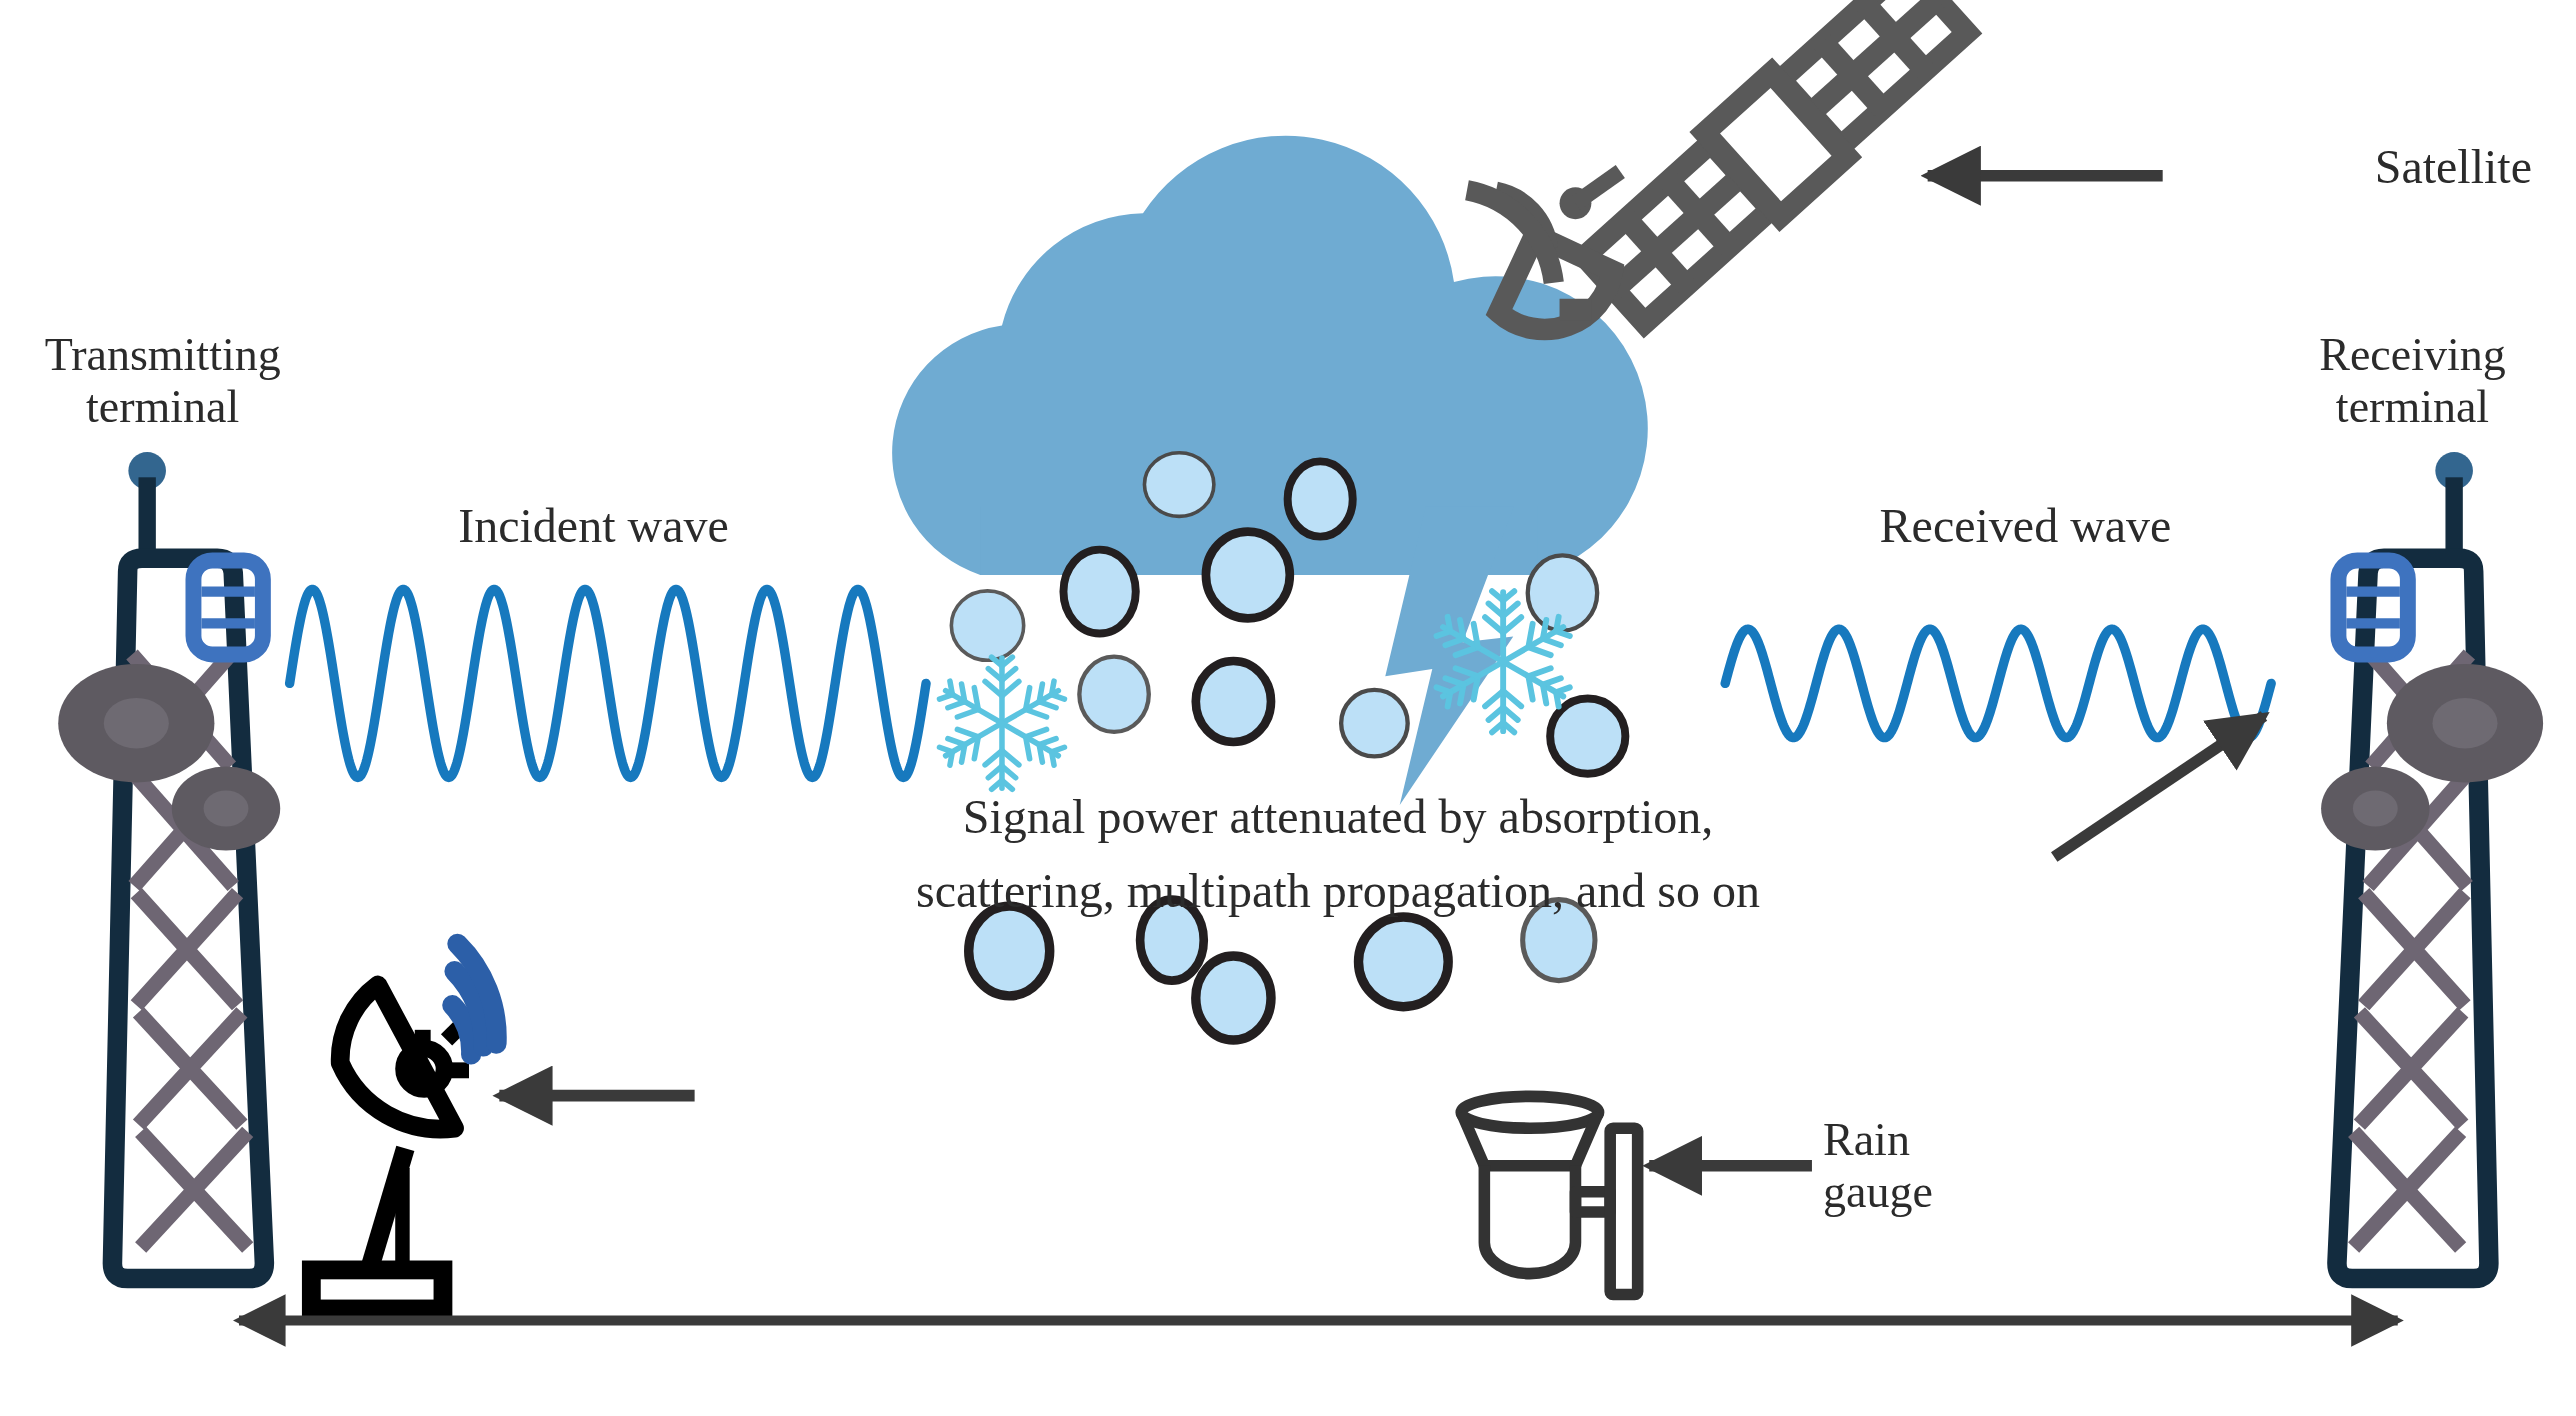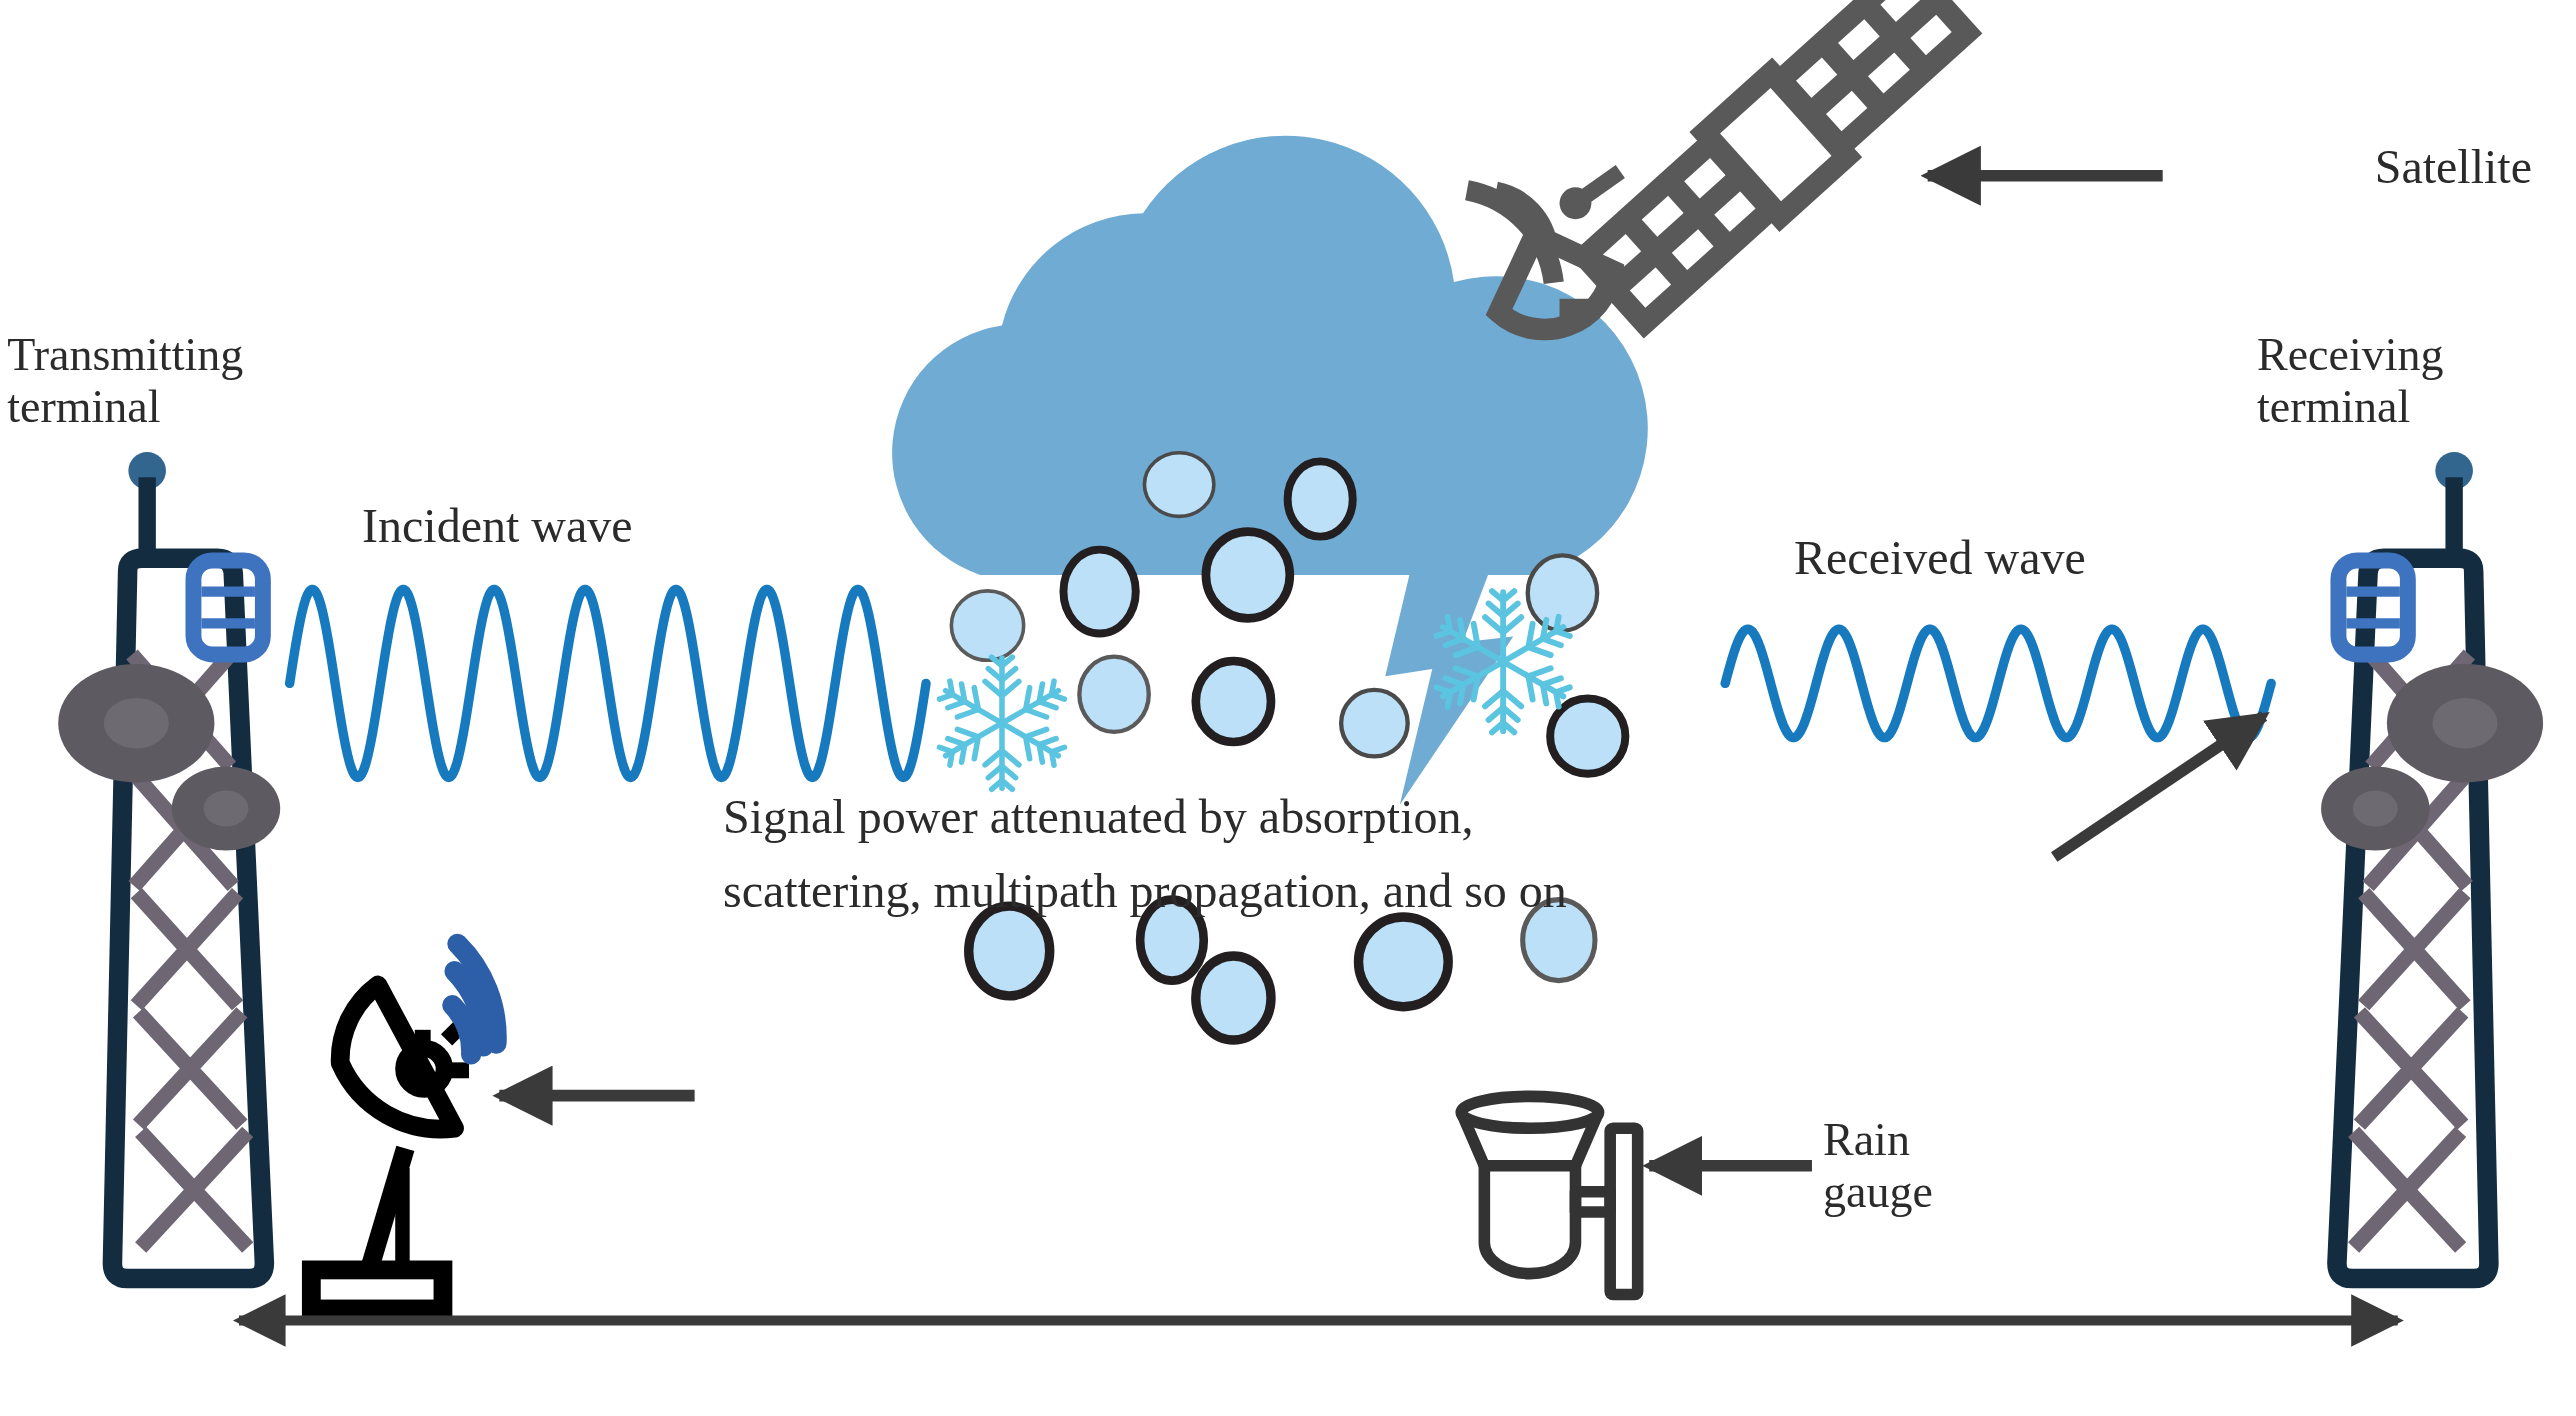--- a/index.html
+++ b/index.html
@@ -5,21 +5,21 @@
 <style>
   html,body{margin:0;padding:0;background:#ffffff;}
   body{
     font-family:"Liberation Serif","DejaVu Serif",serif;
     width:2576px;height:1416px;overflow:hidden;position:relative;
   }
   #stage{position:relative;width:2576px;height:1416px;background:#fff;}
   #stage svg.layer{position:absolute;left:0;top:0;width:2576px;height:1416px;}
   .lbl{
     position:absolute;color:#2b2b2b;font-size:46px;line-height:1.12;
-    text-align:left;white-space:pre-line;font-family:"Liberation Serif","DejaVu Serif",serif;
+    text-align:center;white-space:pre-line;font-family:"Liberation Serif","DejaVu Serif",serif;
   }
   .lbl.big{font-size:48px;}
   .lbl.center-note{font-size:48px;line-height:1.2;}
   .lbl .ital{font-style:italic;}
 </style>
 </head>
 <body>
 
 <div id="stage">
 
@@ -313,21 +313,21 @@
   </svg>
 
   <div class="lbl" style="left:7.2px;top:329px;width:311px;">Transmitting
 terminal</div>
 
   <div class="lbl" style="left:2257px;top:329px;width:311px;">Receiving
 terminal</div>
 
   <div class="lbl big" style="left:362px;top:499px;width:463px;">Incident wave</div>
 
-  <div class="lbl big" style="left:1794px;top:499px;width:463px;margin-top:32px;">Received wave</div>
+  <div class="lbl big" style="left:1794px;top:499px;width:463px;">Received wave</div>
 
   <div class="lbl big" style="left:2185px;top:140px;width:347px;text-align:right;">Satellite</div>
 
 
 
   <div class="lbl" style="left:1823px;top:1114px;width:239px;text-align:left;">Rain
 gauge</div>
 
   <div class="lbl center-note" style="left:723px;top:788px;width:1230px;">Signal power attenuated by absorption,</div>
   <div class="lbl center-note" style="left:723px;top:846px;width:1230px;margin-top:16px;">scattering, multipath propagation, and so on</div>

